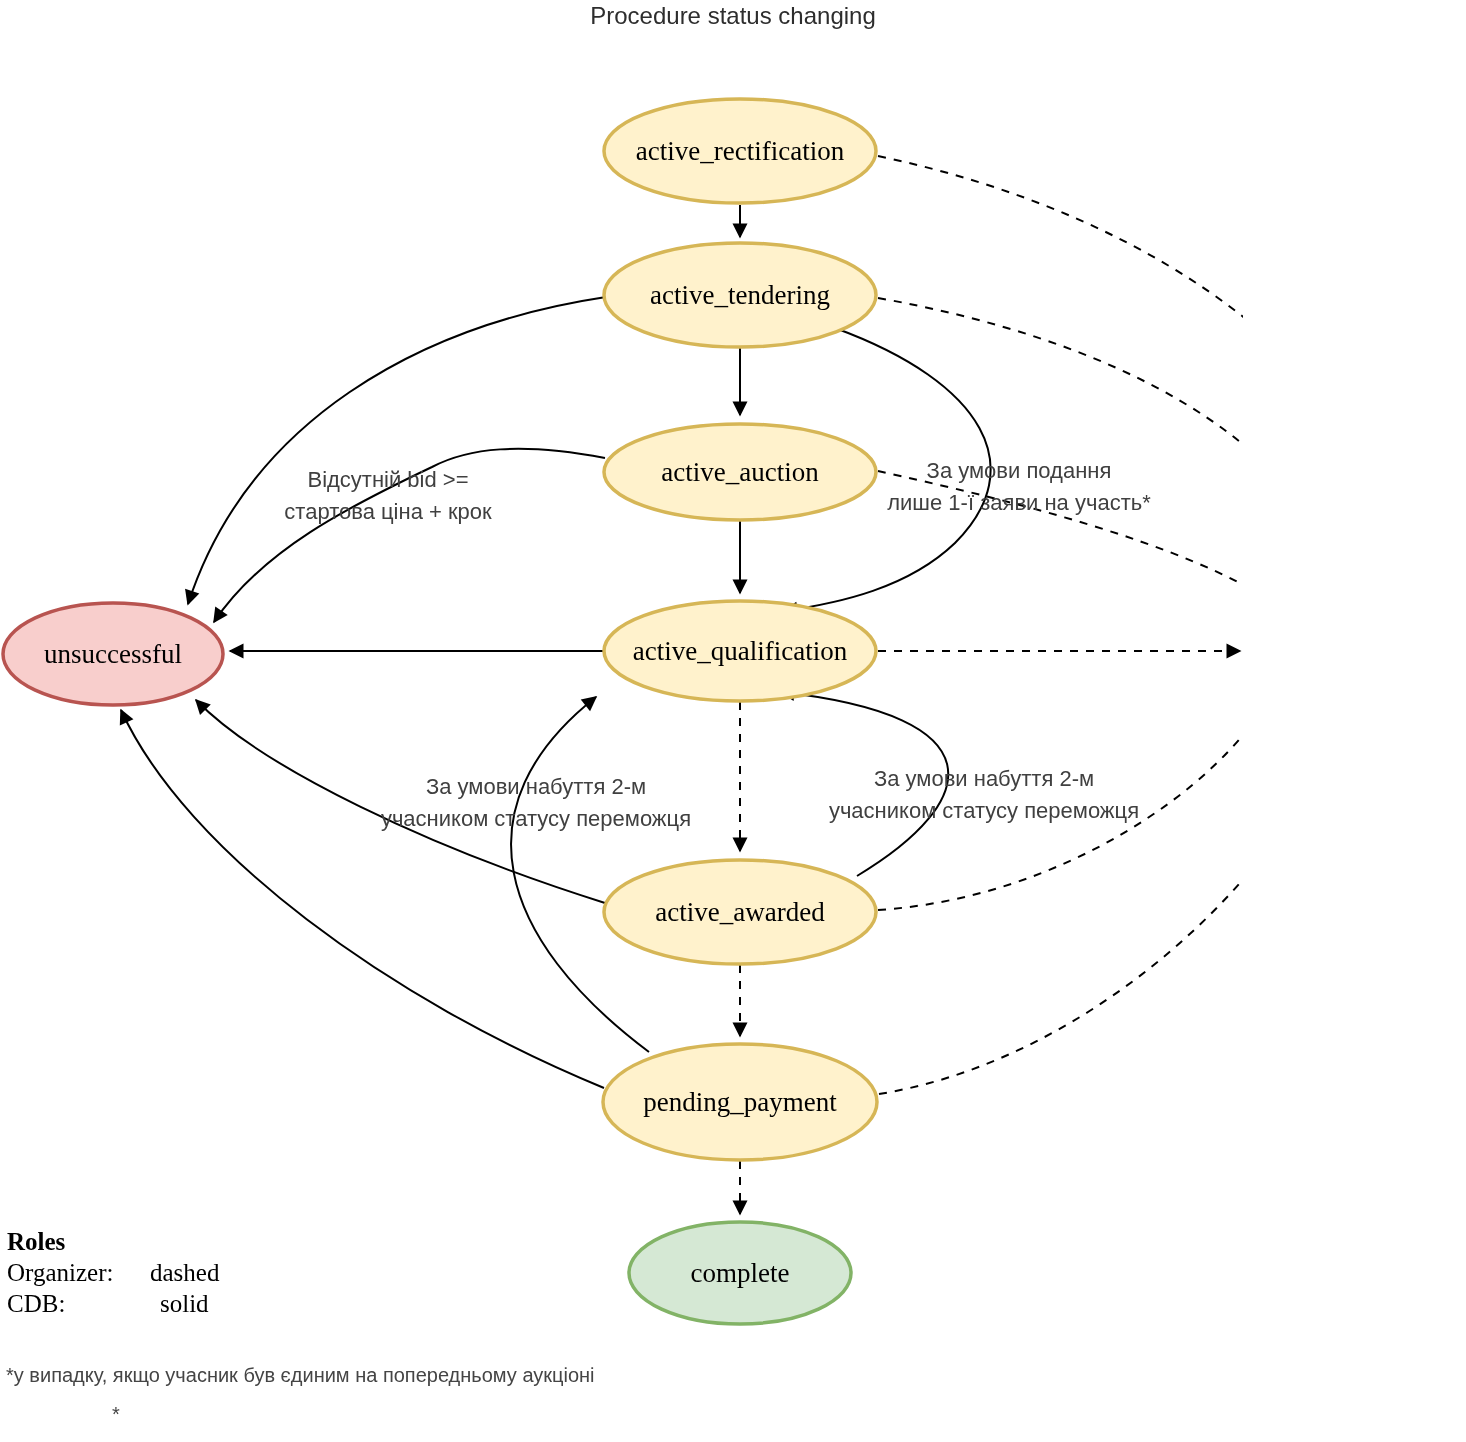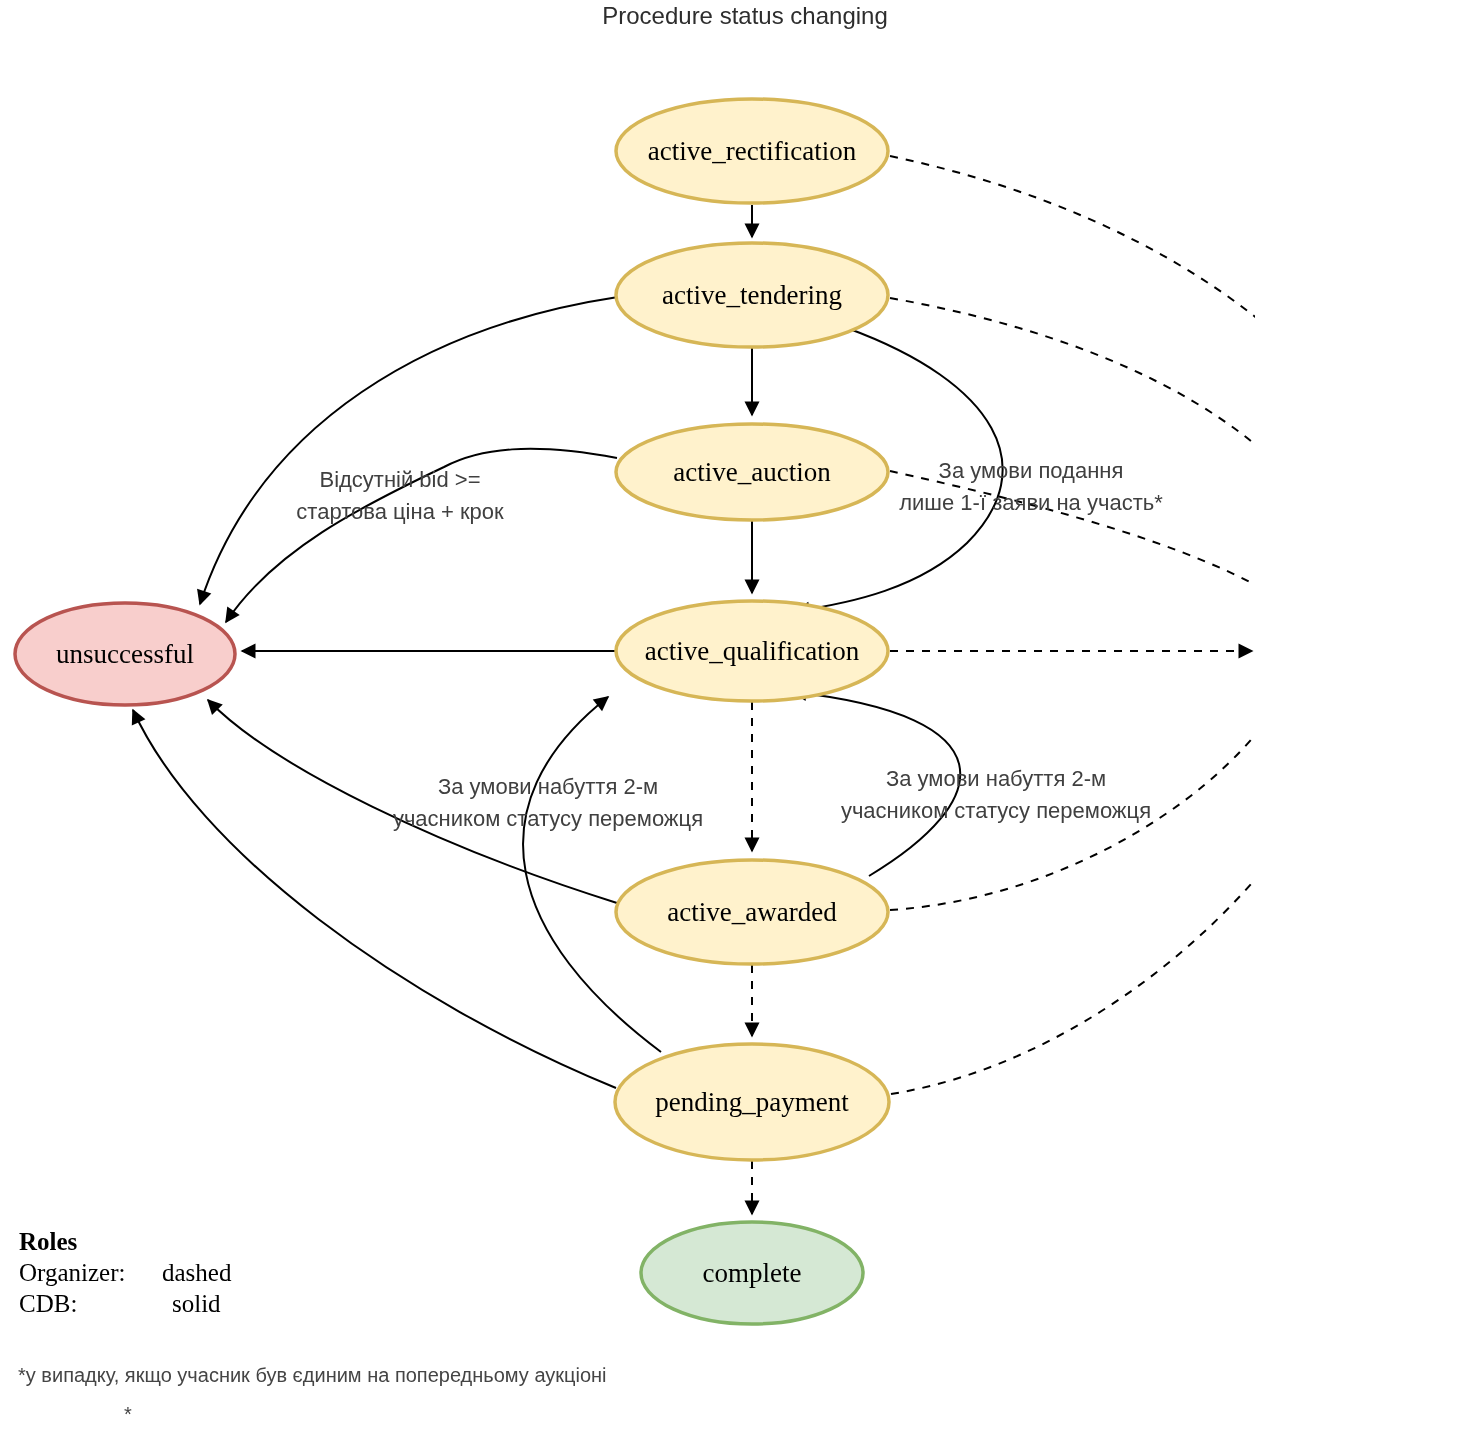--- a/index.html
+++ b/index.html
@@ -1,16 +1,16 @@
 <!DOCTYPE html>
 <html><head>
 <meta charset="utf-8">
 <style>
   html, body { margin: 0; padding: 0; background: #ffffff; }
-  .canvas { position: relative; width: 1243px; height: 1442px; background: #ffffff; overflow: hidden; padding-left: 12px; }
+  .canvas { position: relative; width: 1243px; height: 1442px; background: #ffffff; overflow: hidden; }
   svg { display: block; }
   .node-label {
     font-family: "Liberation Serif", "DejaVu Serif", serif;
     font-size: 27px; fill: #000000; text-anchor: middle;
   }
   .diagram-title {
     font-family: "Liberation Sans", "DejaVu Sans", sans-serif;
     font-size: 24px; fill: #2d2d2d; text-anchor: middle;
   }
   .edge-label {

